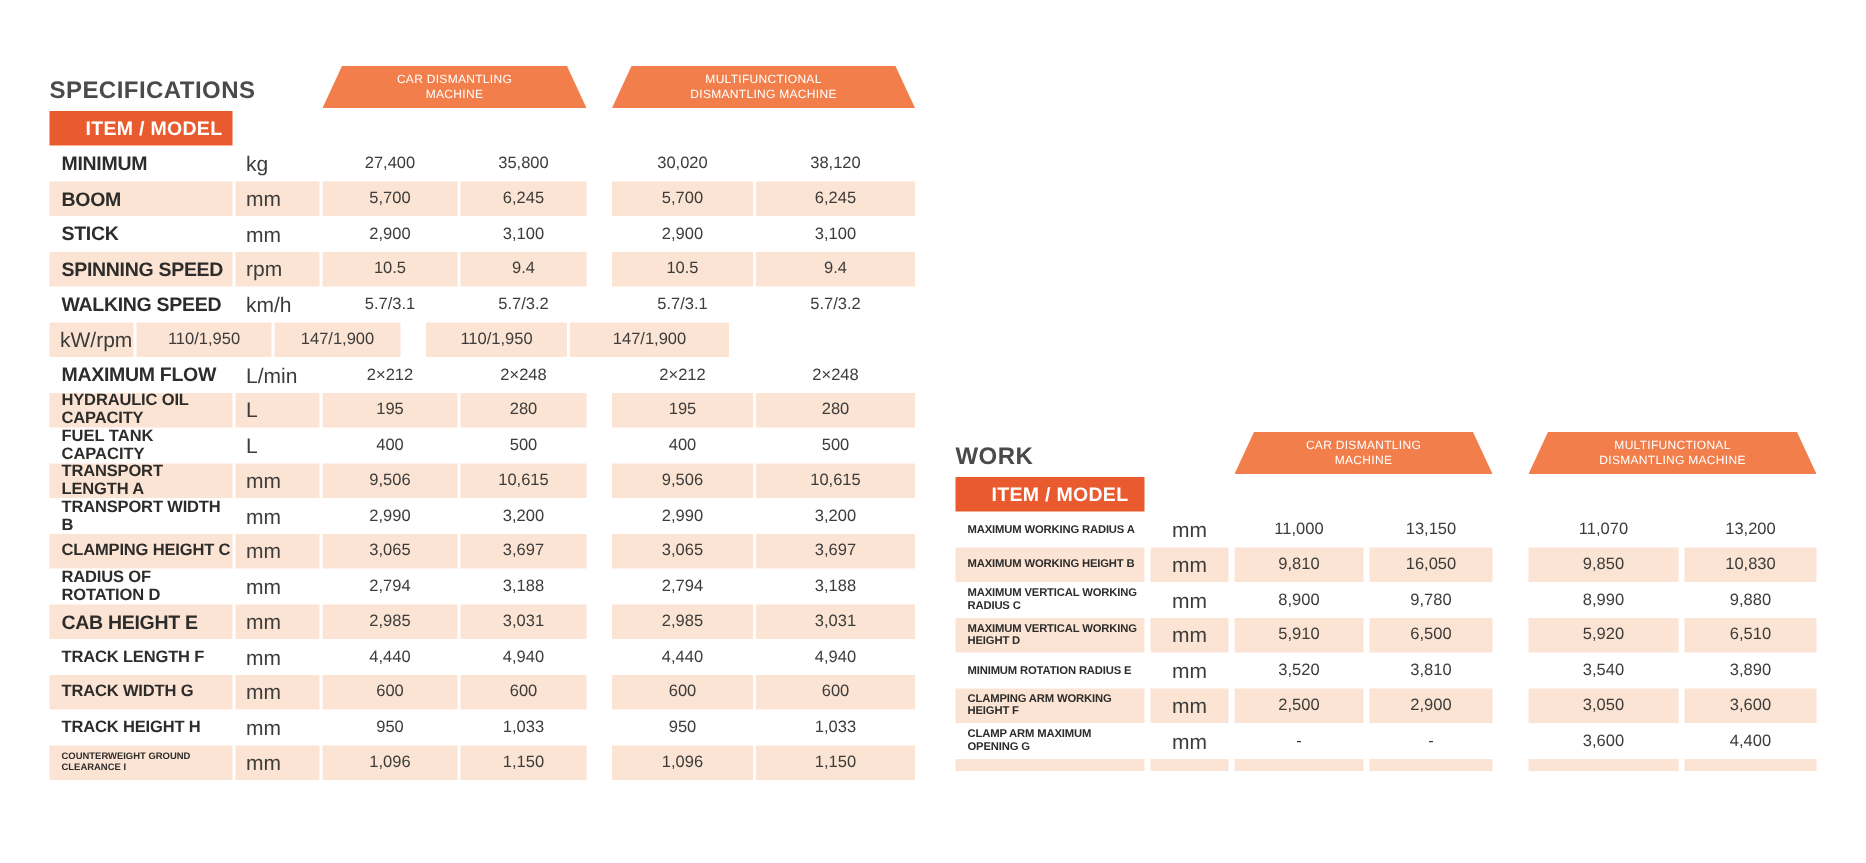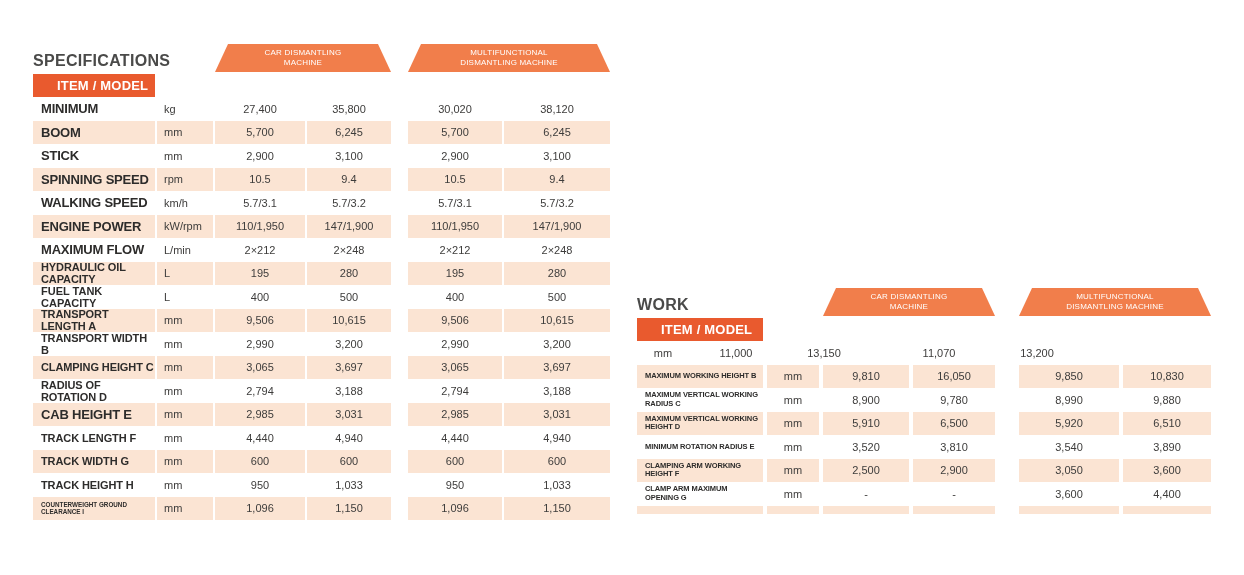--- a/index.html
+++ b/index.html
@@ -42,21 +42,21 @@
   .t0 .w-label{width:122px}.t0 .w-unit{width:56px}.t0 .w-v0{width:90px}
   .t0 .w-v1{width:84px}.t0 .w-v2{width:94px}.t0 .w-v3{width:106px}
   .t1 .w-label{width:126px}.t1 .w-unit{width:52px}.t1 .w-v0{width:86px}
   .t1 .w-v1{width:82px}.t1 .w-v2{width:100px}.t1 .w-v3{width:88px}
 
   .hcell{background:#f17e4b;color:#fff;font-weight:bold;font-size:13px;letter-spacing:.2px}
   .hcell.deep{background:#e95a2e;padding-left:24px}
   .center{justify-content:center}
 
   .c-label{padding-left:8px;font-weight:bold;color:#2d2c2b}
-  .c-unit{padding-left:7px;font-size:11px;color:#3d3c3b}
+  .c-unit{padding-left:7px;font-size:14px;color:#3d3c3b}
   .t1 .c-unit{padding-left:0;justify-content:center}
   .c-val{justify-content:center;font-size:11px;color:#3d3c3b}
 
   .row.shade > div{background:#fbe4d3}
   .strip-row{height:8px}
 
   .sz-lg{font-size:13px;letter-spacing:-.2px}
   .sz-md{font-size:11px}
   .sz-sm{font-size:11px;letter-spacing:-.1px}
   .sz-xs{font-size:6.3px}
@@ -121,21 +121,20 @@
       </div>
       <div class="row">
         <div class="c-label w-label sz-lg">WALKING SPEED</div>
         <div class="c-unit w-unit">km/h</div>
         <div class="c-val w-v0">5.7/3.1</div>
         <div class="c-val w-v1">5.7/3.2</div>
         <div class="c-val w-v2">5.7/3.1</div>
         <div class="c-val w-v3">5.7/3.2</div>
       </div>
       <div class="row shade">
-        <div class="c-label w-label sz-lg">ENGINE POWER</div>
         <div class="c-unit w-unit">kW/rpm</div>
         <div class="c-val w-v0">110/1,950</div>
         <div class="c-val w-v1">147/1,900</div>
         <div class="c-val w-v2">110/1,950</div>
         <div class="c-val w-v3">147/1,900</div>
       </div>
       <div class="row">
         <div class="c-label w-label sz-lg">MAXIMUM FLOW</div>
         <div class="c-unit w-unit">L/min</div>
         <div class="c-val w-v0">2×212</div>
@@ -250,20 +249,21 @@
   <div class="row header-row">
     <div class="hcell deep w-label">ITEM / MODEL</div>
     <div class="hcell center w-unit">UNIT</div>
     <div class="hcell center w-v0">JSC225-9C</div>
     <div class="hcell center w-v1">JSC300-9C</div>
     <div class="hcell center w-v2">JSM225-9C</div>
     <div class="hcell center w-v3">JSM300-9C</div>
   </div>
   <div>
       <div class="row">
+        <div class="c-label w-label sz-work">MAXIMUM WORKING RADIUS A</div>
         <div class="c-unit w-unit">mm</div>
         <div class="c-val w-v0">11,000</div>
         <div class="c-val w-v1">13,150</div>
         <div class="c-val w-v2">11,070</div>
         <div class="c-val w-v3">13,200</div>
       </div>
       <div class="row shade">
         <div class="c-label w-label sz-work">MAXIMUM WORKING HEIGHT B</div>
         <div class="c-unit w-unit">mm</div>
         <div class="c-val w-v0">9,810</div>

